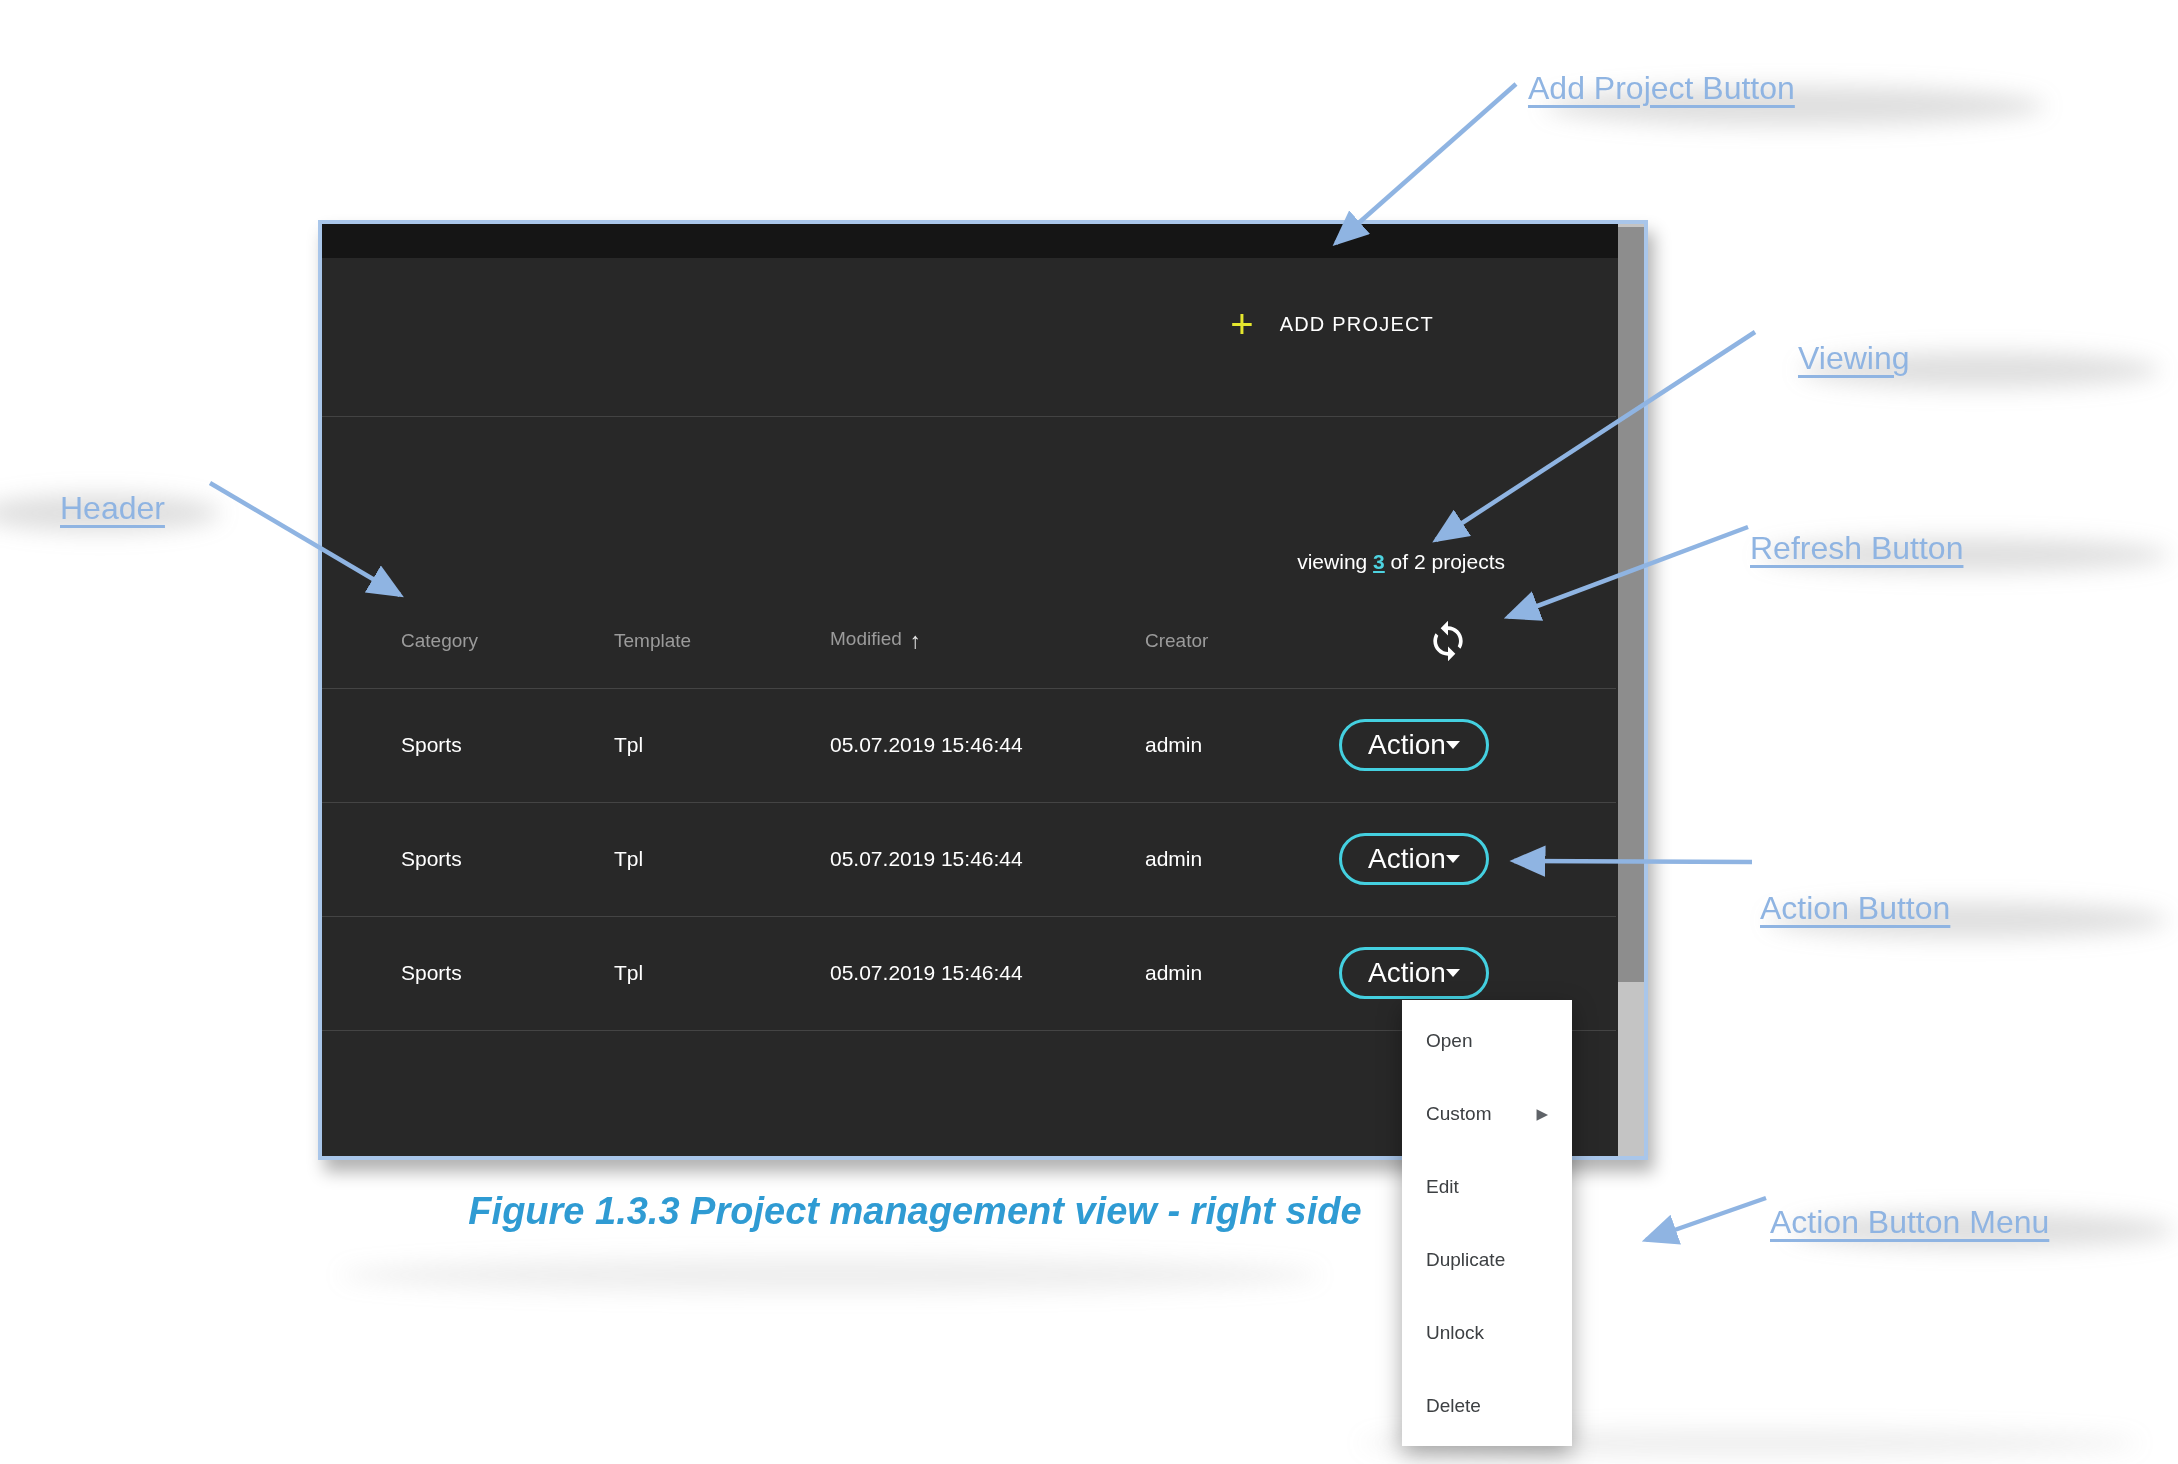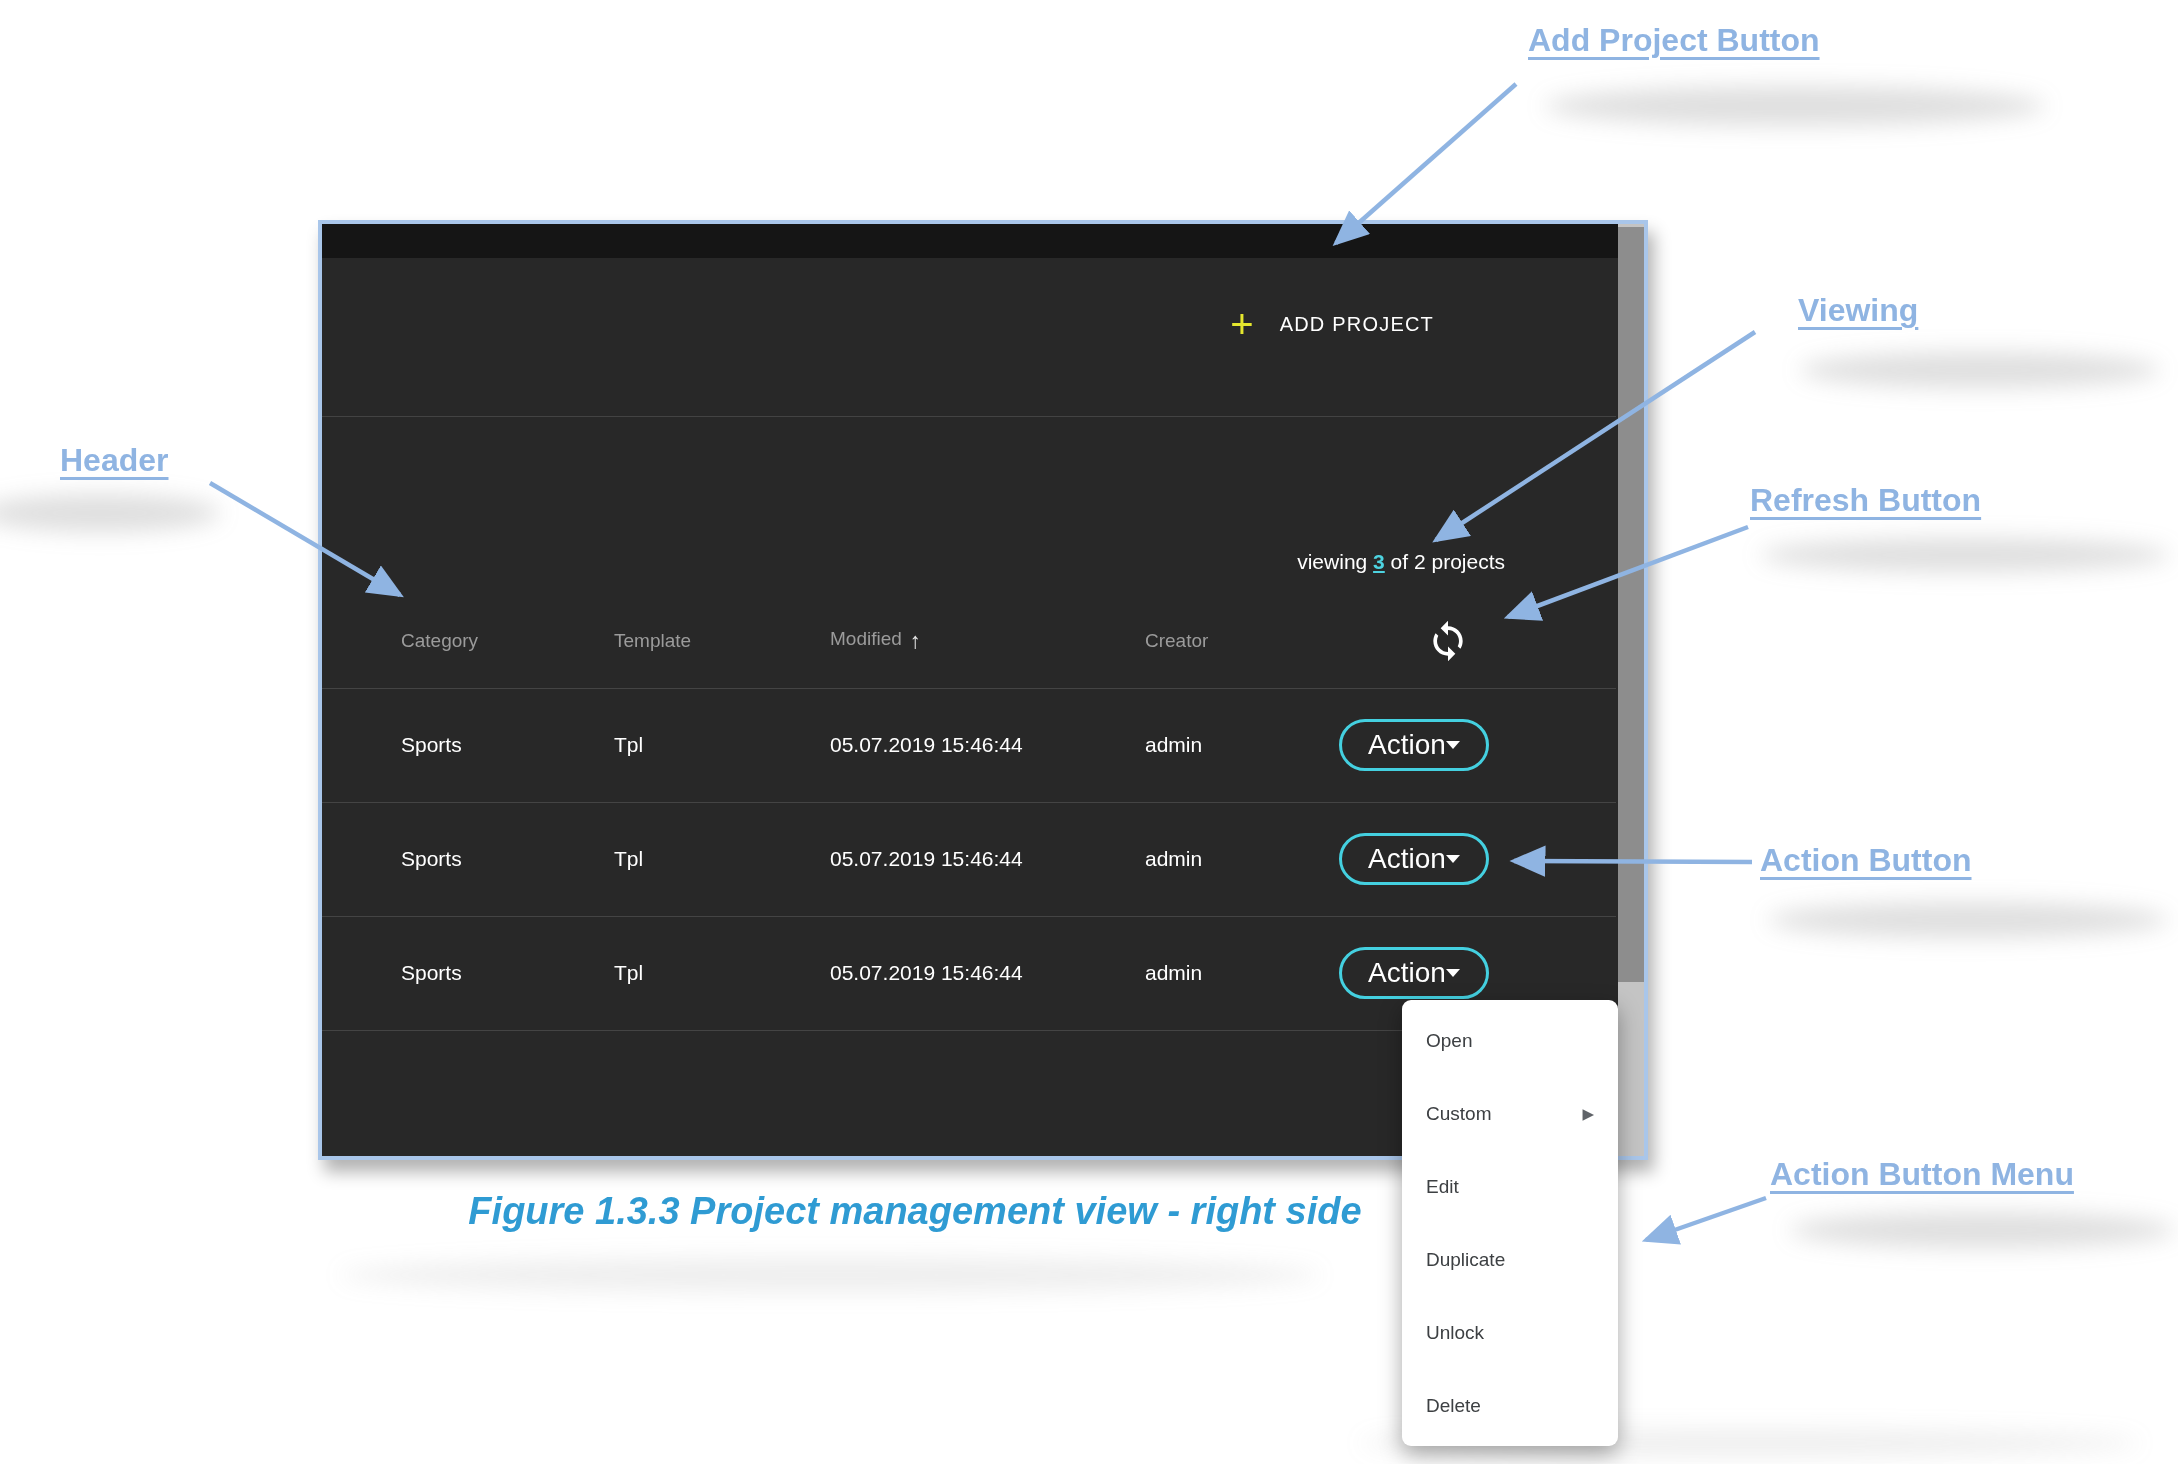--- a/index.html
+++ b/index.html
@@ -67,41 +67,42 @@
     display:flex;align-items:center;justify-content:center;gap:0;
   }
   .caret{width:0;height:0;border-left:7px solid transparent;
          border-right:7px solid transparent;border-top:8px solid #ffffff;}
 
   .scrollbar{position:absolute;top:0;bottom:0;right:0;width:26px;background:#c4c4c4;cursor:pointer;}
   .scroll-thumb{position:absolute;left:0;right:0;top:3px;height:755px;background:#8d8d8d;cursor:grab;}
 
   
   .menu{
-    position:absolute;left:1402px;top:1000px;width:216px;height:446px;
-    background:#ffffff;border-radius:9px;z-index:10;
+    position:absolute;left:1402px;top:1000px;width:170px;height:446px;
+    background:#ffffff;border-radius:0;z-index:10;
     box-shadow:0 8px 22px rgba(0,0,0,.35);
     display:flex;flex-direction:column;justify-content:space-around;padding:4px 0;
     box-sizing:border-box;
   }
   .menu-item{
     height:70px;display:flex;align-items:center;justify-content:space-between;
     padding:0 24px;font-size:19px;color:#3d4043;cursor:pointer;
   }
   .subarrow{color:#5f6368;font-size:15px;}
 
   
   .caption{
     position:absolute;left:300px;top:1190px;width:1230px;text-align:center;
     color:#2f9bd3;font-size:38px;font-weight:700;font-style:italic;z-index:3;
   }
   .ann{
-    position:absolute;color:#8fb4e2;font-size:32px;font-weight:700;z-index:12;
+    position:absolute;color:#8fb4e2;font-size:32px;font-weight:400;z-index:12;
     text-decoration:underline;text-decoration-thickness:3px;text-underline-offset:6px;
     white-space:nowrap;
+    margin-top:48px;
   }
   .ann-add{left:1528px;top:22px;}
   .ann-viewing{left:1798px;top:292px;}
   .ann-refresh{left:1750px;top:482px;}
   .ann-header{left:60px;top:442px;}
   .ann-action{left:1760px;top:842px;}
   .ann-menu{left:1770px;top:1156px;}
 
   .arrows{position:absolute;inset:0;width:2178px;height:1464px;z-index:11;pointer-events:none;}
 </style>

